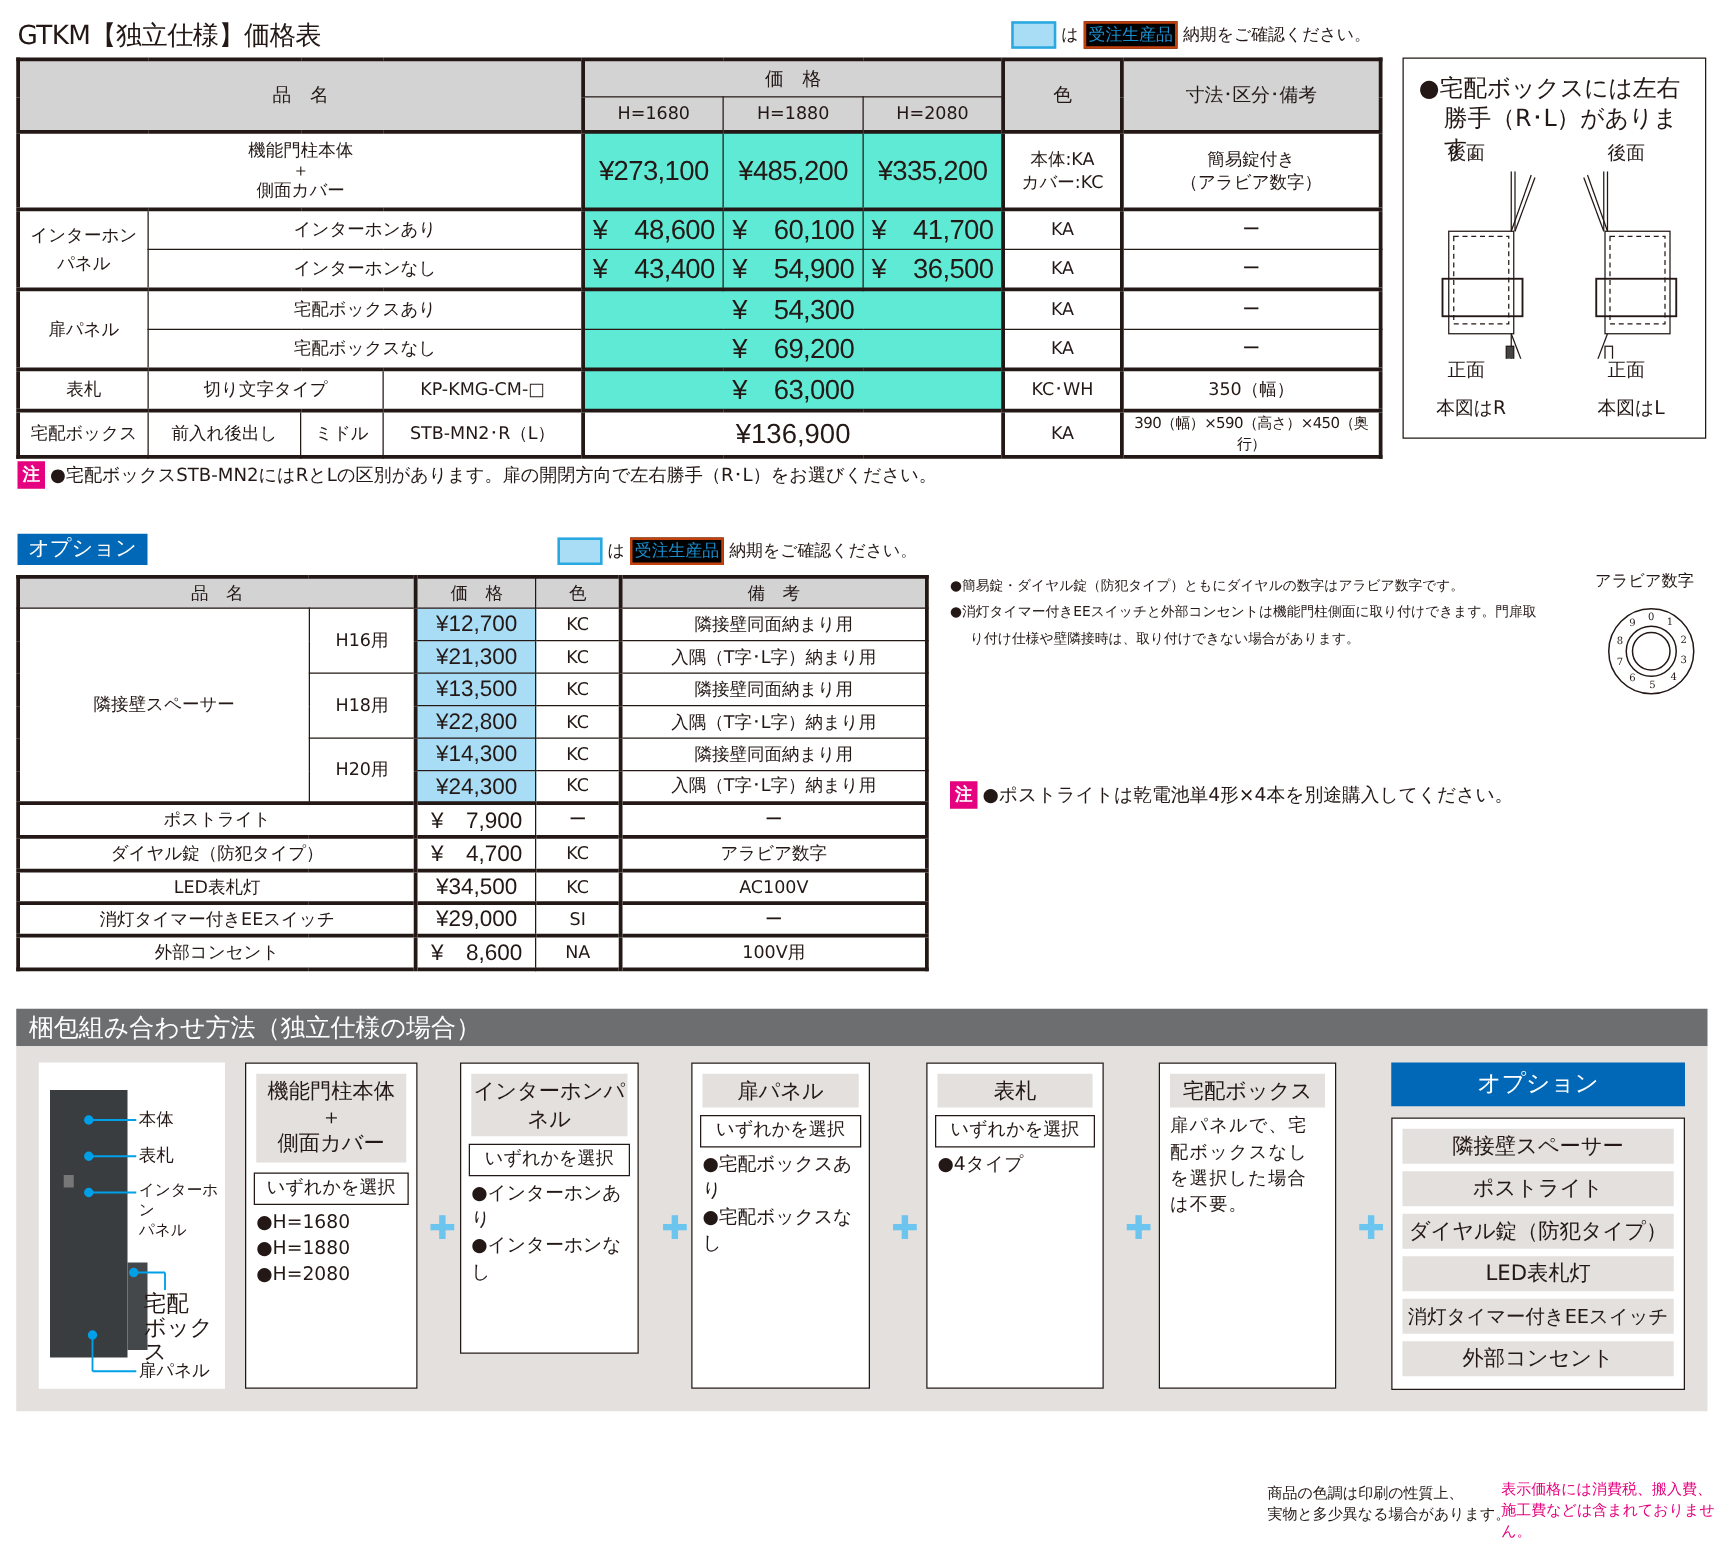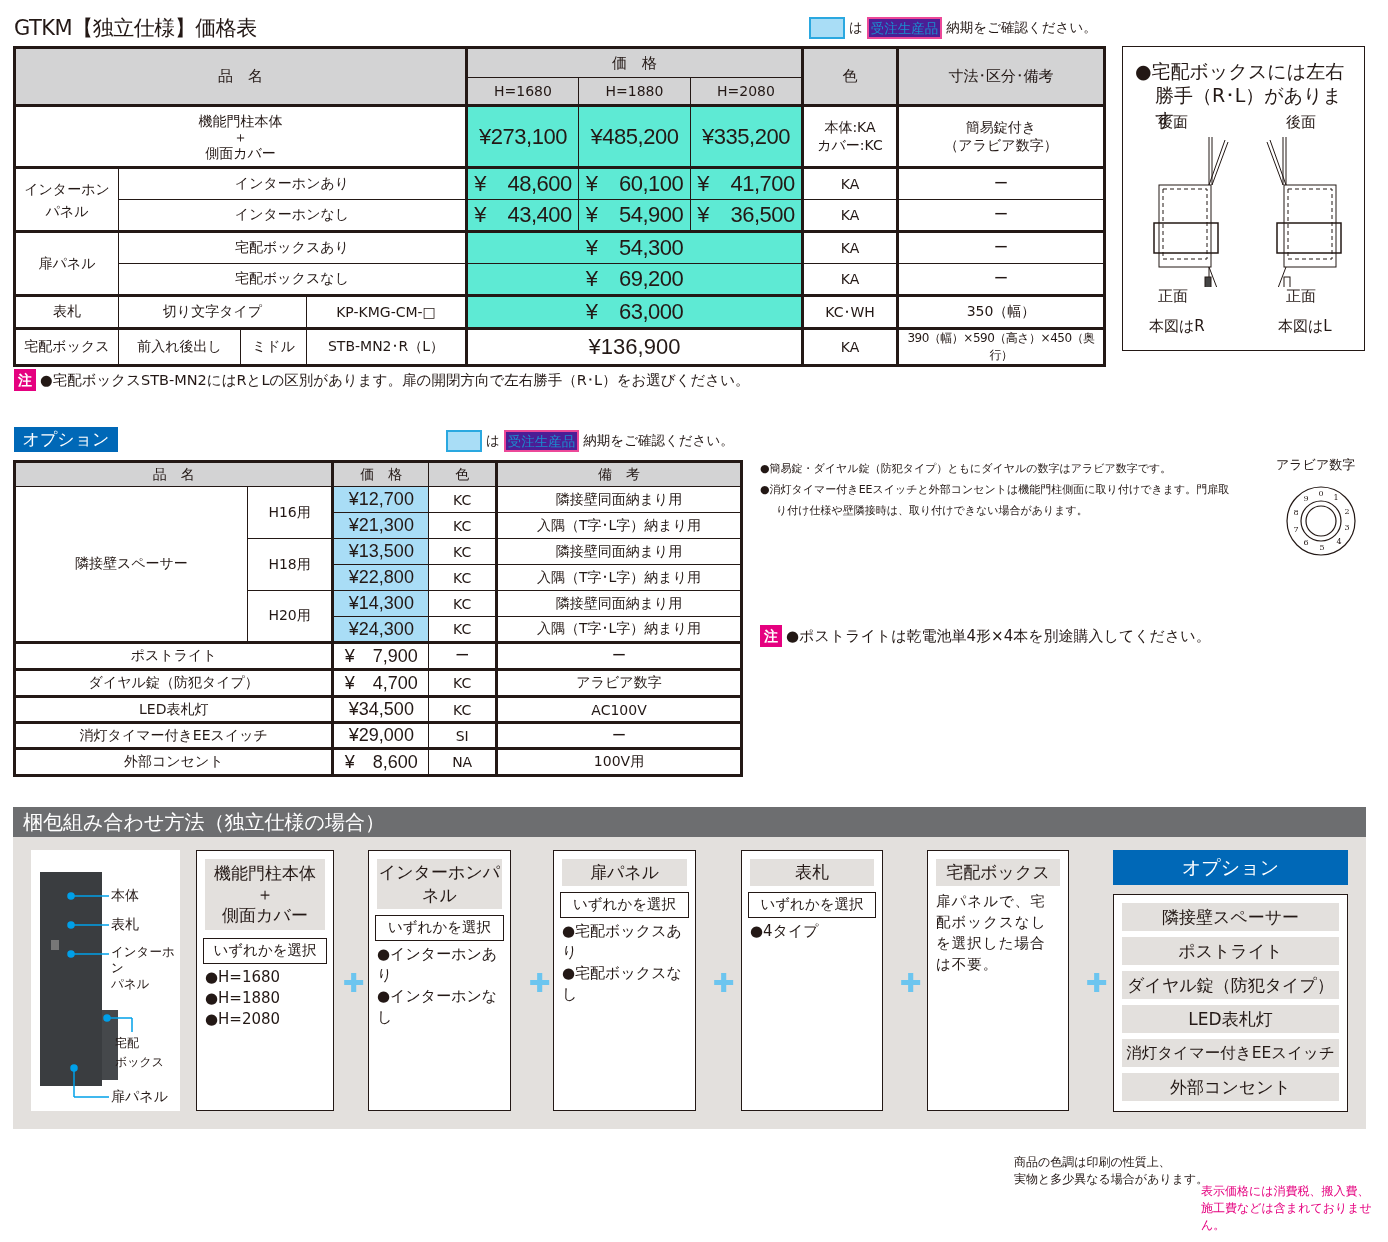--- a/index.html
+++ b/index.html
@@ -4,21 +4,21 @@
 <style>
   * { box-sizing: border-box; margin: 0; padding: 0; }
   body {
     width: 1388px; height: 1242px; background: #ffffff; position: relative; overflow: hidden;
     font-family: "DejaVu Sans", "Liberation Sans", sans-serif; color: #231815;
   }
   .abs { position: absolute; }
   .page-title { left: 14px; top: 14px; font-size: 21px; letter-spacing: -0.5px; }
   .legend { display: flex; align-items: center; font-size: 13.5px; gap: 4px; }
   .legend .swatch { width: 36px; height: 22px; background: #a9ddf6; border: 2px solid #2aa8e0; }
-  .legend .made { background: #4c1d95; border: 2px solid #ec4899; color: #1a8fd0; padding: 0 2px; height: 22px; line-height: 18px; }
+  .legend .made { background: #000000; border: 2px solid #c2410c; color: #1a8fd0; padding: 0 2px; height: 22px; line-height: 18px; }
   table { border-collapse: collapse; }
   .tbl { border: 3px solid #231815; font-size: 14px; }
   .tbl td, .tbl th { border: 1px solid #231815; text-align: center; vertical-align: middle; padding: 0 3px; font-weight: normal; }
   .tbl th { background: #d3d3d4; }
   .tbl .thick-l { border-left: 3px solid #231815; }
   .tbl .thick-t td, .tbl .thick-t th { border-top: 3px solid #231815; }
   .price { background: #5eead4; font-family: "Liberation Sans", sans-serif; font-weight: bold; font-size: 22px; letter-spacing: -0.5px; transform-origin: center; }
   .price-nobg { background: #fff; font-family: "Liberation Sans", sans-serif; font-weight: bold; font-size: 22px; }
   .opt-price { background: #a9ddf6; font-family: "Liberation Sans", sans-serif; font-weight: bold; font-size: 18px; }
   .opt-price-w { background: #fff; font-family: "Liberation Sans", sans-serif; font-weight: bold; font-size: 18px; }
@@ -330,21 +330,21 @@
         <line x1="43" y1="218" x2="43" y2="247"></line>
         <line x1="43" y1="247" x2="78" y2="247"></line>
     </g>
   </svg>
   <div class="abs" style="left:80px;top:37px;font-size:14px">本体</div>
   <div class="abs" style="left:80px;top:66px;font-size:14px">表札</div>
   <div class="abs" style="left:80px;top:94px;font-size:12.5px;line-height:16px">
     <div>インターホン</div>
     <div>パネル</div>
   </div>
-  <div class="abs" style="left:84px;top:184px;font-size:12px;line-height:19px">
+  <div class="abs" style="left:84px;top:184px;font-size:18px;line-height:19px">
     <div>宅配</div>
     <div>ボックス</div>
   </div>
   <div class="abs" style="left:80px;top:238px;font-size:14px">扉パネル</div>
 </div>
 
 <div class="abs card" style="left:196px;top:850px;width:138px;height:261px">
   <div class="card-title" style="line-height:21px;padding:4px 0;margin-bottom:0">
     <div>機能門柱本体</div>
     <div>＋</div>
@@ -352,21 +352,21 @@
   </div>
   <div class="select-box" style="margin-top:8px">いずれかを選択</div>
   <div class="card-items">
     <div>●H=1680</div>
     <div>●H=1880</div>
     <div>●H=2080</div>
   </div>
 </div>
 <div class="abs plus" style="left:343px;top:970px">✚</div>
 
-<div class="abs card" style="left:368px;top:850px;width:143px;height:261px">
+<div class="abs card" style="left:368px;top:850px;width:143px;height:233px">
   <div class="card-title">インターホンパネル</div>
   <div class="select-box">いずれかを選択</div>
   <div class="card-items">
     <div>●インターホンあり</div>
     <div>●インターホンなし</div>
   </div>
 </div>
 <div class="abs plus" style="left:529px;top:970px">✚</div>
 
 <div class="abs card" style="left:553px;top:850px;width:143px;height:261px">
@@ -399,20 +399,20 @@
   <div class="card" style="margin-top:9px;height:218px;padding-top:2px">
     <div class="opt-chip">隣接壁スペーサー</div>
     <div class="opt-chip">ポストライト</div>
     <div class="opt-chip">ダイヤル錠（防犯タイプ）</div>
     <div class="opt-chip">LED表札灯</div>
     <div class="opt-chip" style="font-size:15.5px">消灯タイマー付きEEスイッチ</div>
     <div class="opt-chip">外部コンセント</div>
   </div>
 </div>
 
-<div class="abs footer-note" style="left:1014px;top:1154px">
+<div class="abs footer-note" style="left:1014px;top:1186px">
   <div>商品の色調は印刷の性質上、</div>
   <div>実物と多少異なる場合があります。</div>
 </div>
 <div class="abs footer-note" style="left:1201px;top:1183px;color:#e5007f">
   <div>表示価格には消費税、搬入費、</div>
   <div>施工費などは含まれておりません。</div>
 </div>
 
 </body></html>

